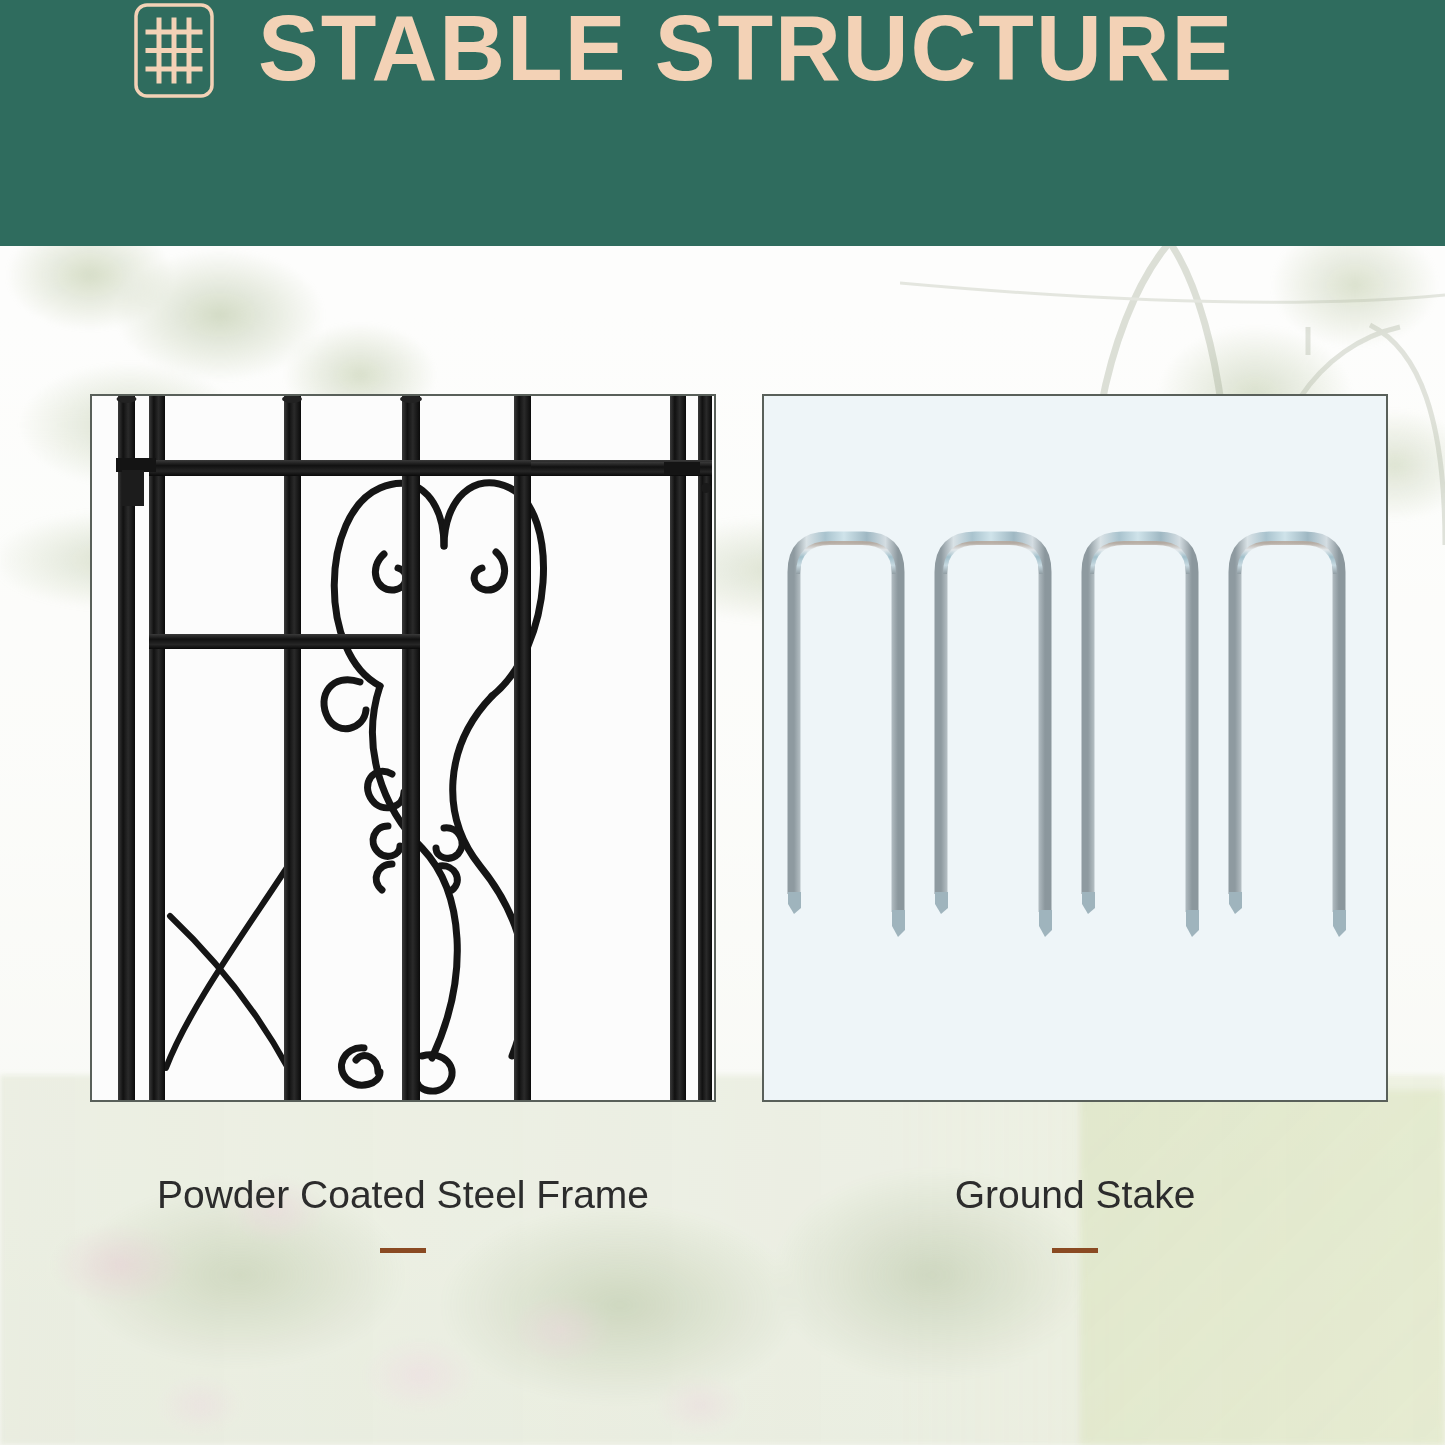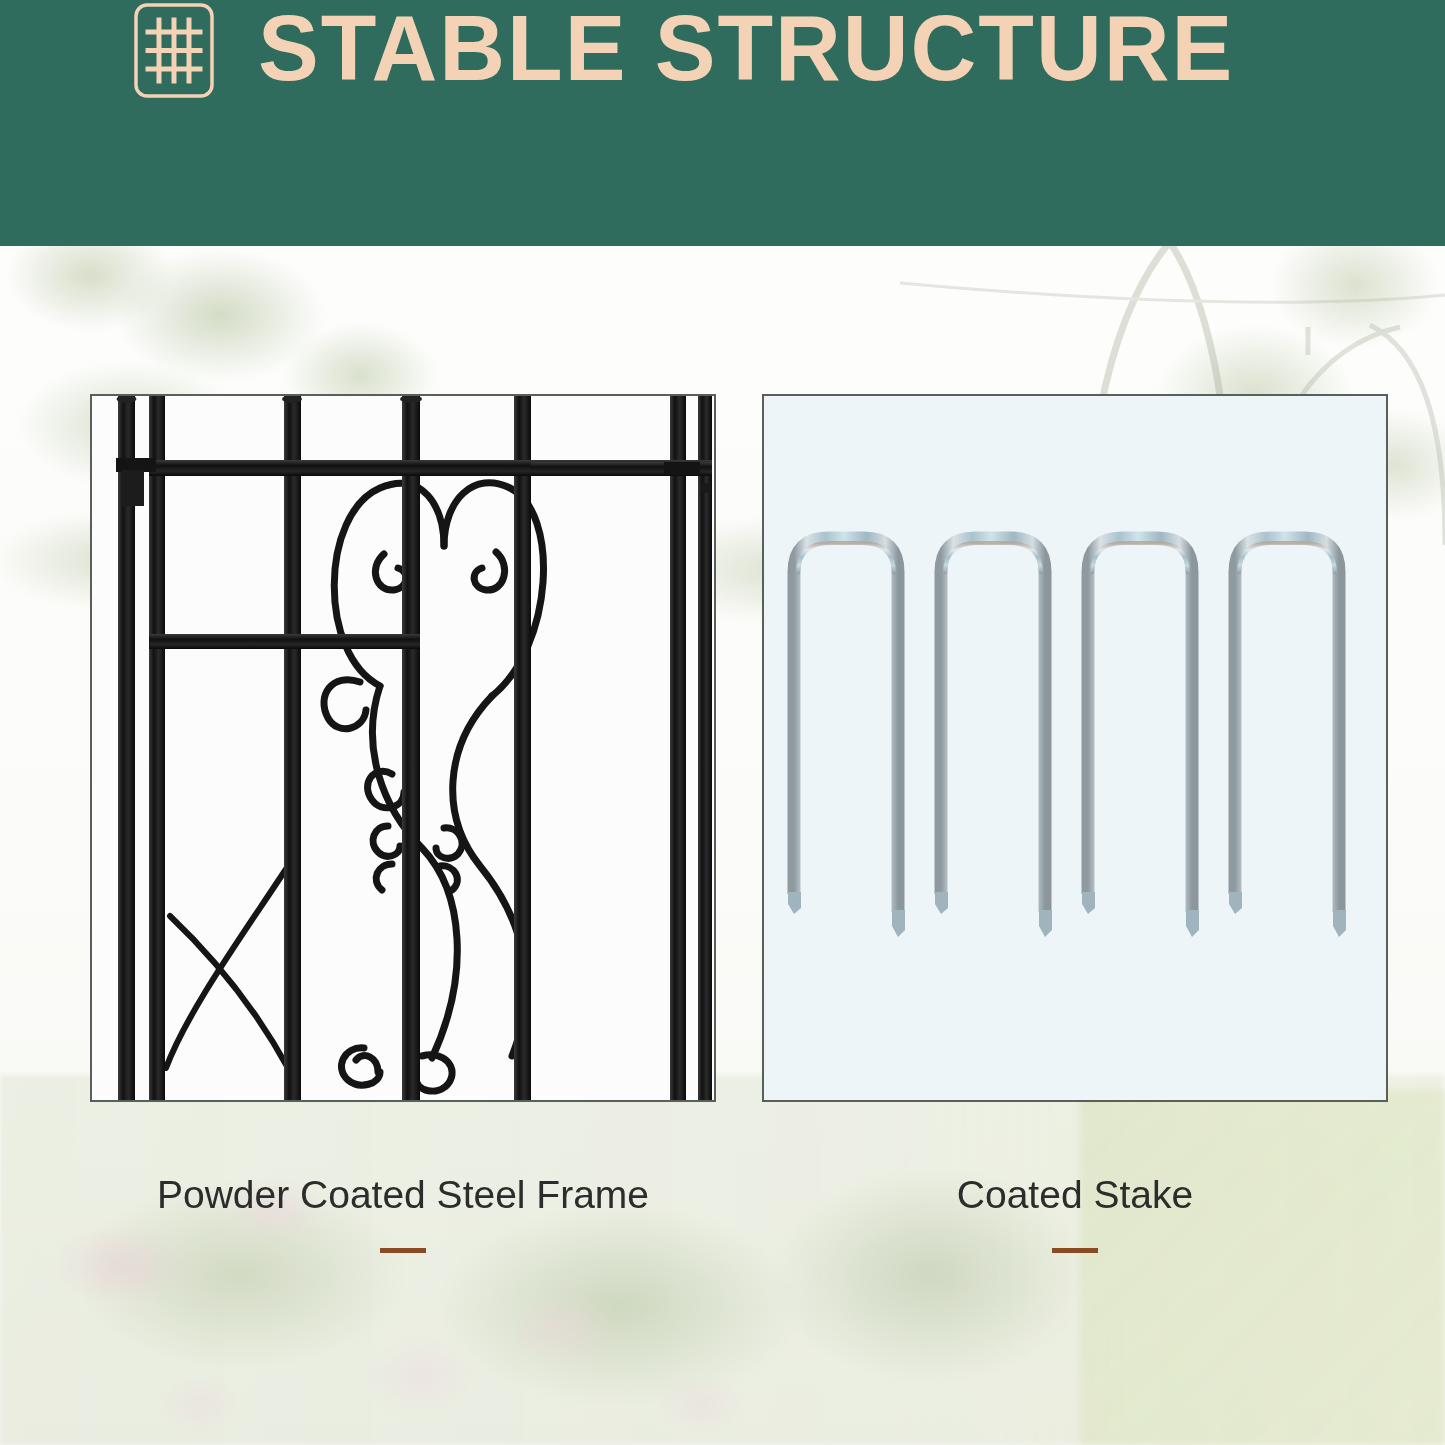--- a/index.html
+++ b/index.html
@@ -371,16 +371,16 @@
         <polygon points="422,514 435,514 435,534 428,541 422,530"></polygon>
         <polygon points="465,496 478,496 478,512 471,518 465,508"></polygon>
         <polygon points="569,514 582,514 582,534 575,541 569,530"></polygon>
       </g>
     </svg>
   </div>
 
   <div class="caption caption-left">Powder Coated Steel Frame</div>
   <div class="divider divider-left"></div>
 
-  <div class="caption caption-right">Coated Stake</div>
+  <div class="caption caption-right">Ground Stake</div>
   <div class="divider divider-right"></div>
 
 </div>
 
 </body></html>

